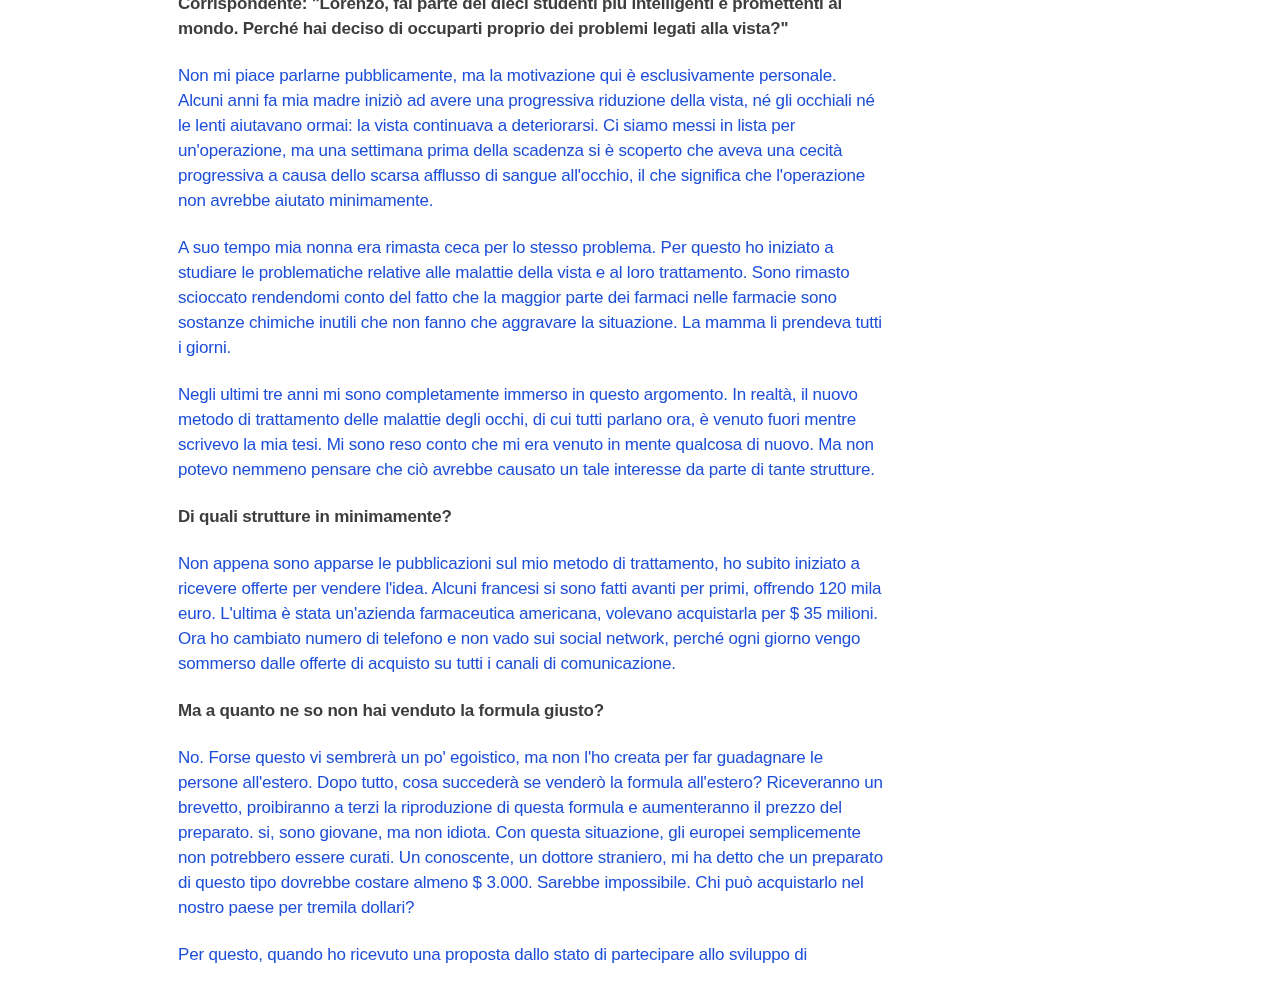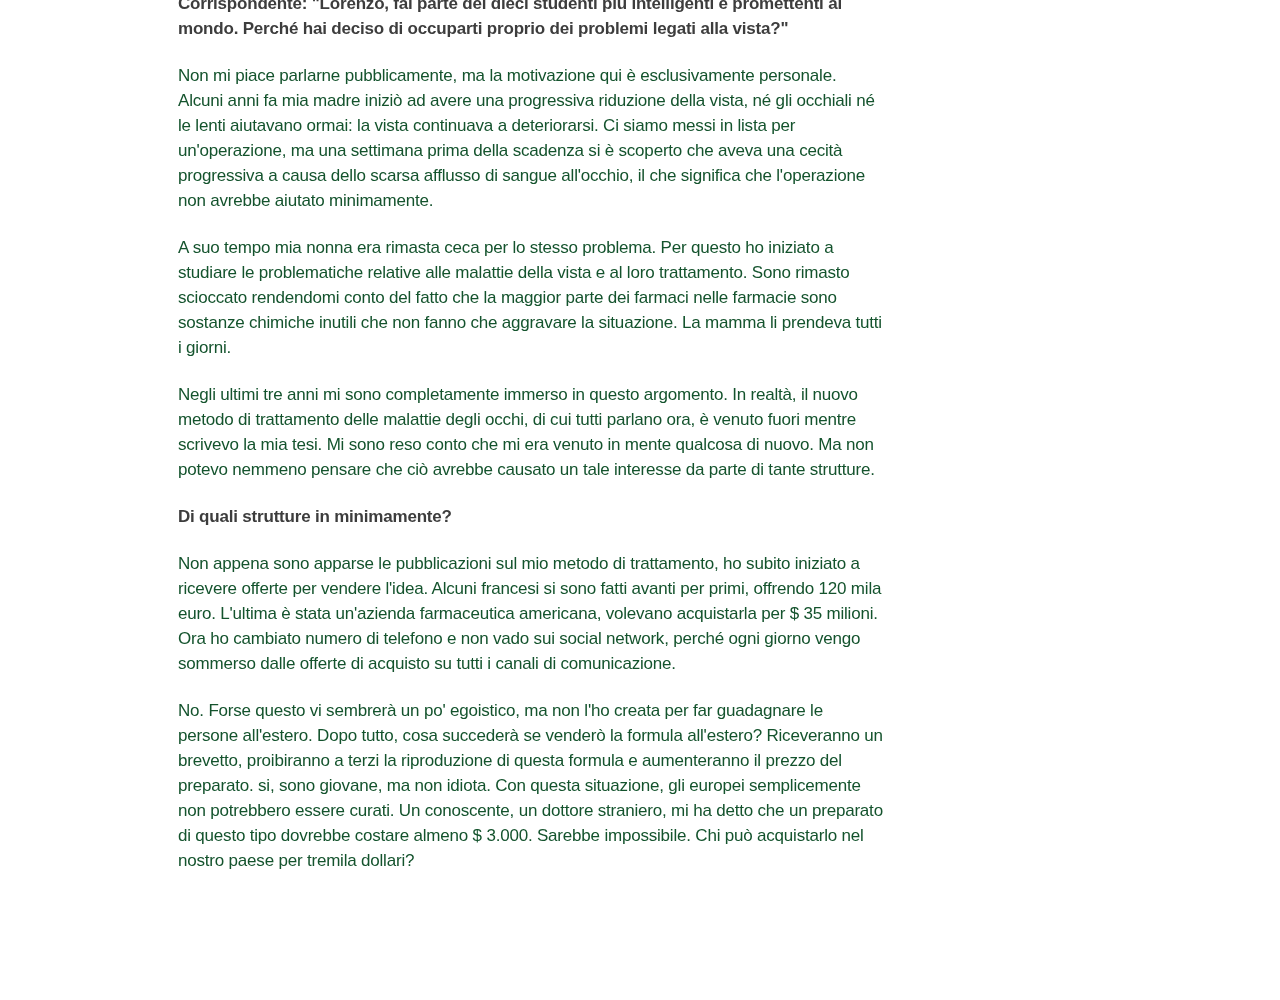--- a/index.html
+++ b/index.html
@@ -27,21 +27,21 @@
     font-size: 17px;
     line-height: 25px;
     letter-spacing: -0.2px;
     margin: 0 0 22px 0;
   }
   .question {
     color: #3d3d3d;
     font-weight: 700;
   }
   .answer {
-    color: #14532d;
+    color: #1d4ed8;
     font-weight: 400;
   }
 </style>
 </head>
 <body>
 
 <div class="page">
   <div class="article-column">
 
     <p class="block question">Corrispondente: "Lorenzo, fai parte dei dieci studenti più intelligenti e promettenti al mondo. Perché hai deciso di occuparti proprio dei problemi legati alla vista?"</p>
@@ -49,18 +49,20 @@
     <p class="block answer">Non mi piace parlarne pubblicamente, ma la motivazione qui è esclusivamente personale. Alcuni anni fa mia madre iniziò ad avere una progressiva riduzione della vista, né gli occhiali né le lenti aiutavano ormai: la vista continuava a deteriorarsi. Ci siamo messi in lista per un'operazione, ma una settimana prima della scadenza si è scoperto che aveva una cecità progressiva a causa dello scarsa afflusso di sangue all'occhio, il che significa che l'operazione non avrebbe aiutato minimamente.</p>
 
     <p class="block answer">A suo tempo mia nonna era rimasta ceca per lo stesso problema. Per questo ho iniziato a studiare le problematiche relative alle malattie della vista e al loro trattamento. Sono rimasto scioccato rendendomi conto del fatto che la maggior parte dei farmaci nelle farmacie sono sostanze chimiche inutili che non fanno che aggravare la situazione. La mamma li prendeva tutti i giorni.</p>
 
     <p class="block answer">Negli ultimi tre anni mi sono completamente immerso in questo argomento. In realtà, il nuovo metodo di trattamento delle malattie degli occhi, di cui tutti parlano ora, è venuto fuori mentre scrivevo la mia tesi. Mi sono reso conto che mi era venuto in mente qualcosa di nuovo. Ma non potevo nemmeno pensare che ciò avrebbe causato un tale interesse da parte di tante strutture.</p>
 
     <p class="block question">Di quali strutture in minimamente?</p>
 
     <p class="block answer">Non appena sono apparse le pubblicazioni sul mio metodo di trattamento, ho subito iniziato a ricevere offerte per vendere l'idea. Alcuni francesi si sono fatti avanti per primi, offrendo 120 mila euro. L'ultima è stata un'azienda farmaceutica americana, volevano acquistarla per $ 35 milioni. Ora ho cambiato numero di telefono e non vado sui social network, perché ogni giorno vengo sommerso dalle offerte di acquisto su tutti i canali di comunicazione.</p>
 
+    <p class="block question">Ma a quanto ne so non hai venduto la formula giusto?</p>
 
     <p class="block answer">No. Forse questo vi sembrerà un po' egoistico, ma non l'ho creata per far guadagnare le persone all'estero. Dopo tutto, cosa succederà se venderò la formula all'estero? Riceveranno un brevetto, proibiranno a terzi la riproduzione di questa formula e aumenteranno il prezzo del preparato. si, sono giovane, ma non idiota. Con questa situazione, gli europei semplicemente non potrebbero essere curati. Un conoscente, un dottore straniero, mi ha detto che un preparato di questo tipo dovrebbe costare almeno $ 3.000. Sarebbe impossibile. Chi può acquistarlo nel nostro paese per tremila dollari?</p>
 
+    <p class="block answer">Per questo, quando ho ricevuto una proposta dallo stato di partecipare allo sviluppo di</p>
 
   </div>
 </div>
 
 </body></html>

